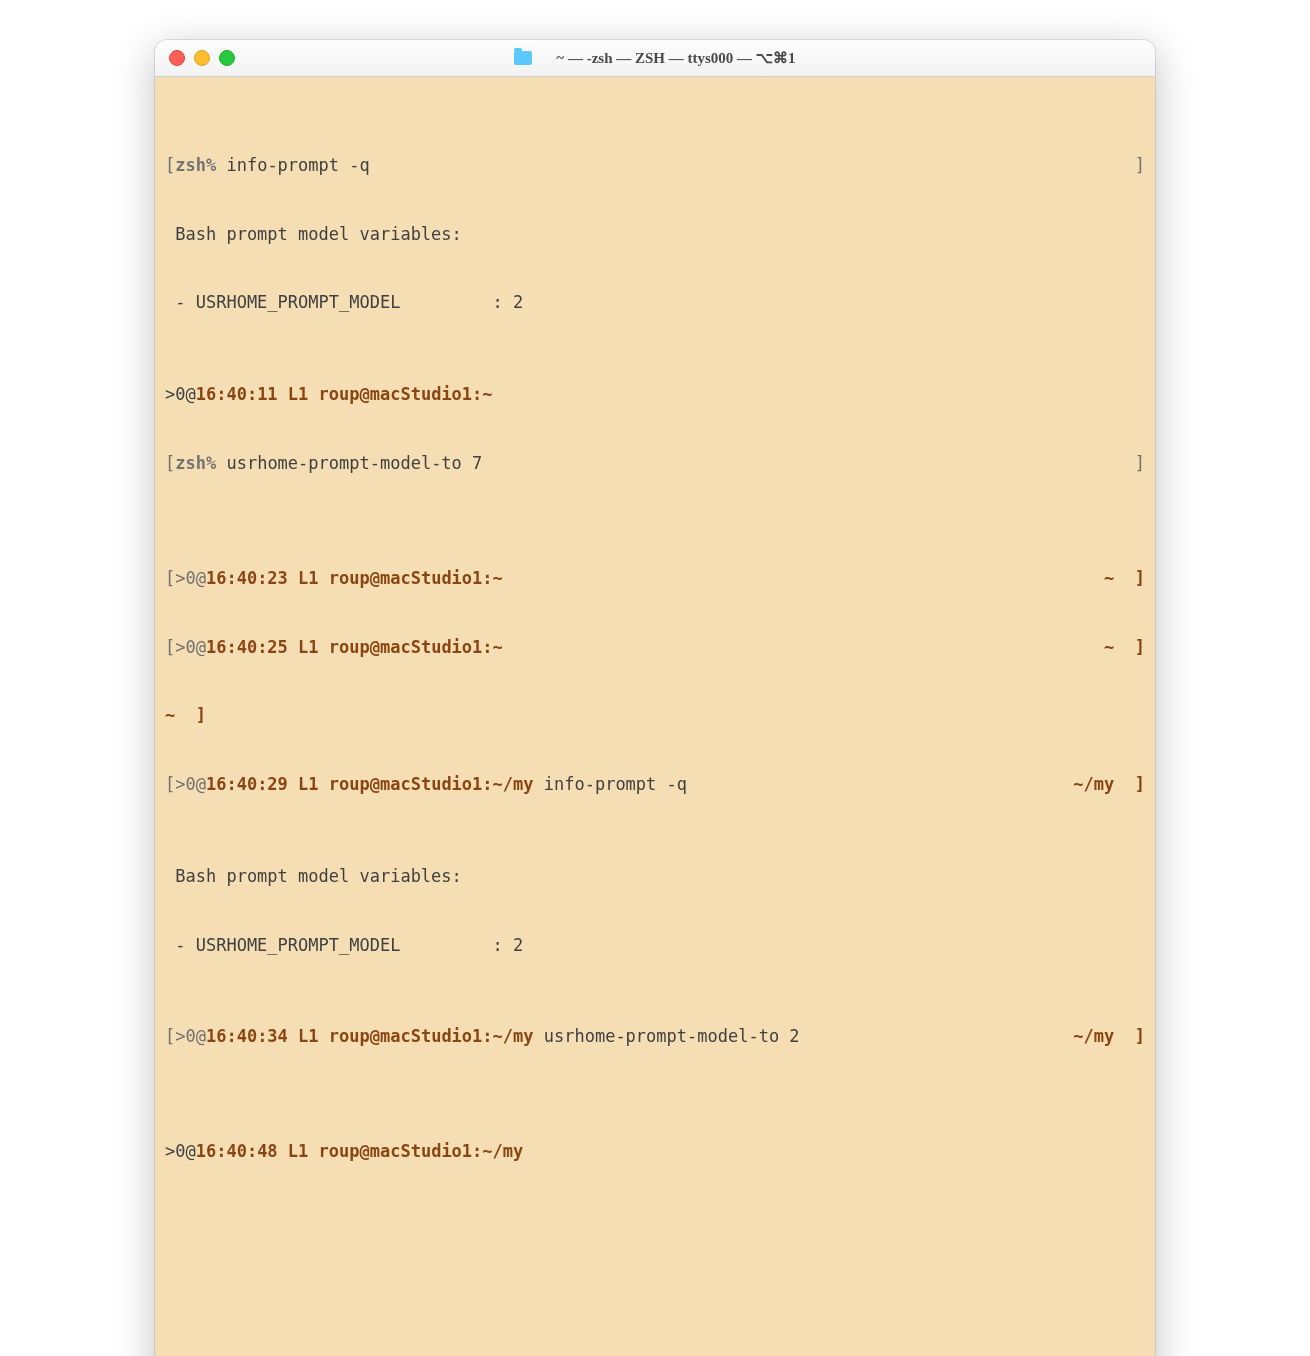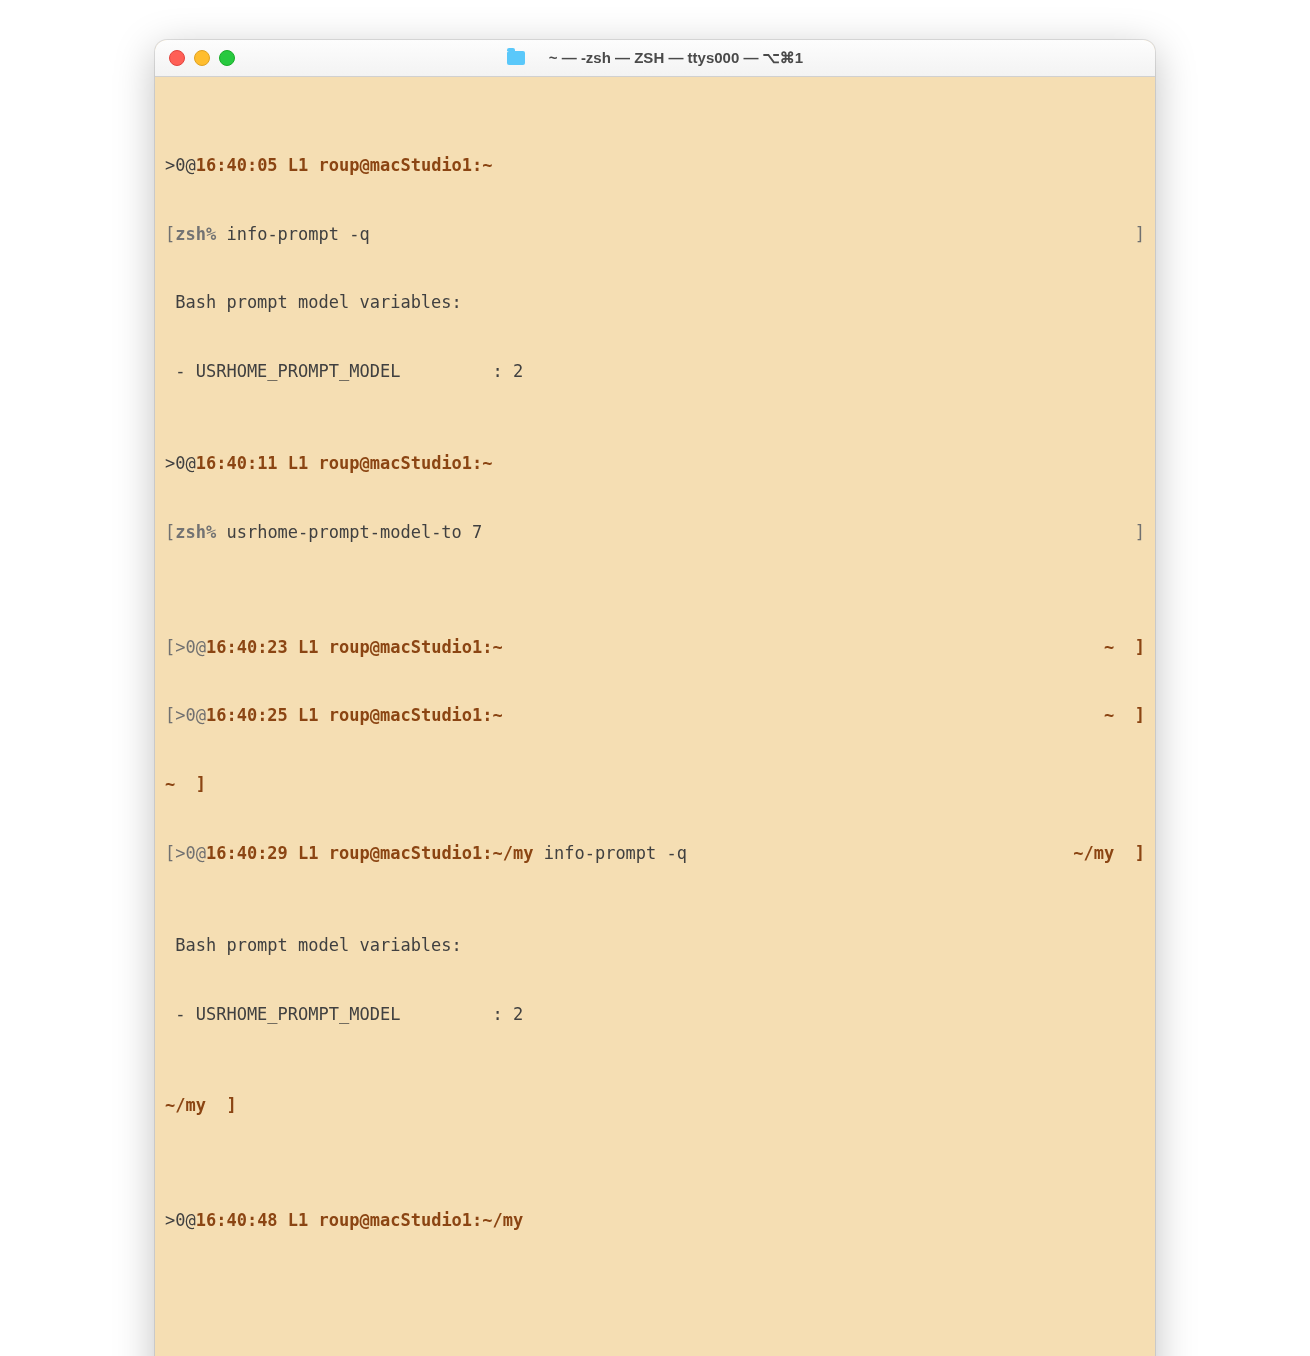--- a/index.html
+++ b/index.html
@@ -36,21 +36,21 @@
       height: 14px;
       border-radius: 50%;
     }
     .tl.close { background: #ff5f56; border: 0.5px solid #e0443e; }
     .tl.min { background: #ffbd2e; border: 0.5px solid #dea123; }
     .tl.max { background: #27c93f; border: 0.5px solid #1aab29; }
     .title {
       position: absolute;
       left: 0; right: 0;
       text-align: center;
-      font-family: Liberation Sans, sans-serif;
+      font-family: Liberation Serif, serif;
       font-size: 15px;
       font-weight: 600;
       color: #4a4a4a;
       display: flex;
       align-items: center;
       justify-content: center;
       gap: 24px;
       pointer-events: none;
     }
     .folder-icon {
@@ -95,38 +95,37 @@
       <div class="tl max"></div>
     </div>
     <div class="title">
       <span class="folder-icon"></span>
       <span>~ — -zsh — ZSH — ttys000 — ⌥⌘1</span>
     </div>
   </div>
 
   <div class="terminal">
     
-    <div class="line"><span class="left"><span class="normal">&gt;0@</span><span class="brown">16:40:05</span><span class="brown"> L1 </span><span class="brown">roup@macStudio1:~</span></span></div>
     <div class="line"><span class="left"><span class="grey">[</span><span class="green">zsh%</span><span class="normal"> info-prompt -q</span></span><span class="right grey">]</span></div>
     <div class="line"><span class="left normal"> Bash prompt model variables:</span></div>
     <div class="line"><span class="left normal"> - USRHOME_PROMPT_MODEL         : 2</span></div>
 
     <div class="line"><span class="left"><span class="normal">&gt;0@</span><span class="brown">16:40:11</span><span class="brown"> L1 </span><span class="brown">roup@macStudio1:~</span></span></div>
     <div class="line"><span class="left"><span class="grey">[</span><span class="green">zsh%</span><span class="normal"> usrhome-prompt-model-to 7</span></span><span class="right grey">]</span></div>
 
     
     <div class="line"><span class="left"><span class="grey">[&gt;0@</span><span class="brown">16:40:23</span><span class="brown"> L1 </span><span class="brown">roup@macStudio1:~</span></span><span class="right"><span class="brown">~  ]</span></span></div>
     <div class="line"><span class="left"><span class="grey">[&gt;0@</span><span class="brown">16:40:25</span><span class="brown"> L1 </span><span class="brown">roup@macStudio1:~</span></span><span class="right"><span class="brown">~  ]</span></span></div>
     <div class="line"><span class="right"><span class="brown">~  ]</span></span></div>
     <div class="line"><span class="left"><span class="grey">[&gt;0@</span><span class="brown">16:40:29</span><span class="brown"> L1 </span><span class="brown">roup@macStudio1:~/my</span><span class="normal"> info-prompt -q</span></span><span class="right"><span class="brown">~/my  ]</span></span></div>
 
     <div class="line"><span class="left normal"> Bash prompt model variables:</span></div>
     <div class="line"><span class="left normal"> - USRHOME_PROMPT_MODEL         : 2</span></div>
 
-    <div class="line"><span class="right"><span class="brown">~/my  ]</span></span></div>
+    <div class="line"><span class="left"><span class="grey">[&gt;0@</span><span class="brown">16:40:34</span><span class="brown"> L1 </span><span class="brown">roup@macStudio1:~/my</span><span class="normal"> usrhome-prompt-model-to 2</span></span><span class="right"><span class="brown">~/my  ]</span></span></div>
 
     
     <div class="line"><span class="left"><span class="normal">&gt;0@</span><span class="brown">16:40:48</span><span class="brown"> L1 </span><span class="brown">roup@macStudio1:~/my</span></span></div>
     
     
     
     
     
     
 

